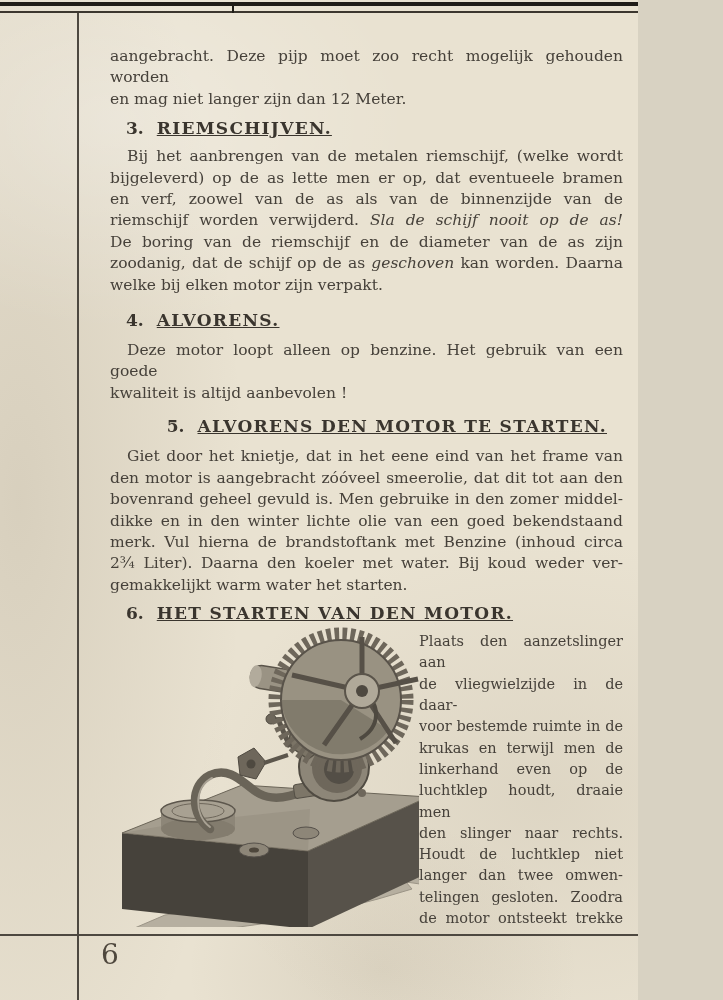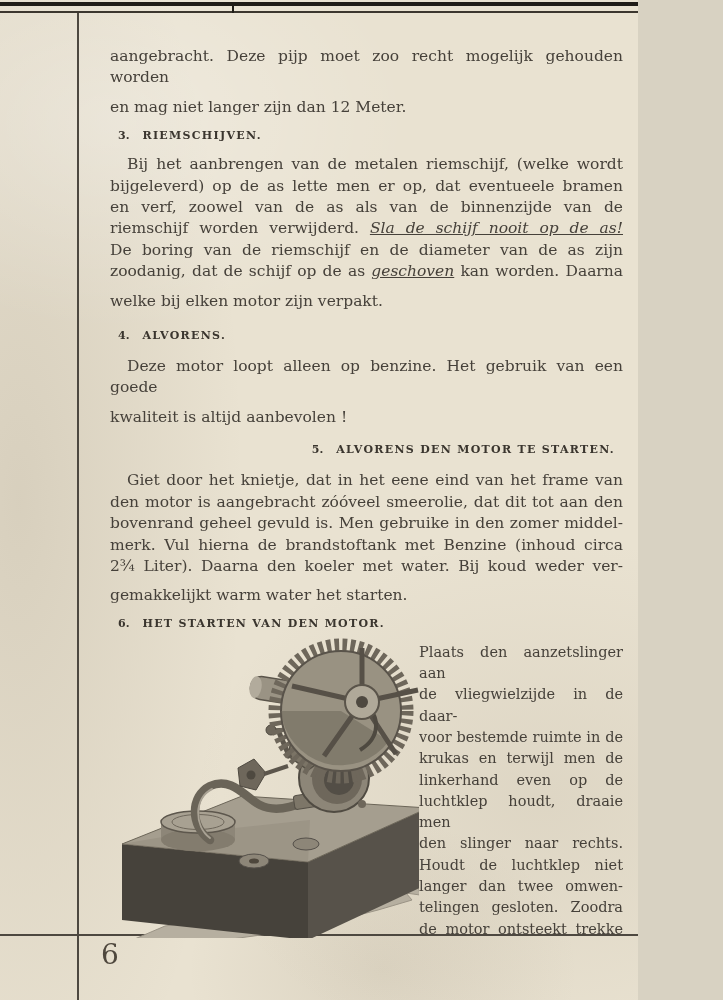--- a/index.html
+++ b/index.html
@@ -25,28 +25,29 @@
   .rule-left{left:77px;top:13px;width:2px;height:987px;background:#4d4840;}
   .rule-right{left:650px;top:24px;width:2px;height:976px;background:#4d4840;transform:skewX(.6deg);}
   .rule-bottom{left:0;top:934px;width:723px;height:2px;background:#4d4840;}
   .rule-tick{left:232px;top:2px;width:2px;height:11px;background:#201d18;}
 
   .content{
     position:absolute;left:110px;top:0;width:513px;padding-top:46px;
     font-size:15.5px;line-height:21.4px;
   }
   .tline{text-align:justify;text-align-last:justify;overflow:hidden;white-space:normal;}
-  .tline.last{text-align-last:left;margin-top:8px;}
+  .tline.last{text-align-last:left;}
   .para.indent .tline.first{text-indent:17px;}
-  .iu{font-style:italic;border-bottom:1px solid #46413a;padding-bottom:16px;text-decoration:underline;}
+  .iu{font-style:italic;border-bottom:1px solid #46413a;padding-bottom:16px;}
 
   .heading{
     display:block;font-weight:bold;color:#3a352e;
-    font-size:11px;line-height:22px;letter-spacing:1.3px;
-    margin:8px;
+    font-size:17px;line-height:22px;letter-spacing:1.3px;
+    margin:16px;
+    text-decoration:underline;
   }
   .heading .num{display:inline-block;margin-right:13px;letter-spacing:0;}
   .h3{margin-top:7px;margin-bottom:7px;}
   .h4{margin-top:13px;margin-bottom:9px;}
   .h5{margin-top:11px;margin-bottom:9px;text-align:right;}
   .h6{margin-top:6px;margin-bottom:3px;}
 
   .figure-row{display:flex;align-items:flex-start;}
   .figure{width:309px;height:300px;flex:0 0 309px;}
   .col{width:204px;font-size:14.5px;line-height:21.3px;padding-top:4px;}
@@ -96,20 +97,21 @@
         <div class="tline last">kwaliteit is altijd aanbevolen !</div>
       </div>
 
     <div class="heading h5">
       <span class="num">5.</span><span>ALVORENS DEN MOTOR TE STARTEN.</span>
     </div>
     <div class="para indent">
         <div class="tline first">Giet door het knietje, dat in het eene eind van het frame van</div>
         <div class="tline">den motor is aangebracht zóóveel smeerolie, dat dit tot aan den</div>
         <div class="tline">bovenrand geheel gevuld is. Men gebruike in den zomer middel-</div>
+        <div class="tline">dikke en in den winter lichte olie van een goed bekendstaand</div>
         <div class="tline">merk. Vul hierna de brandstoftank met Benzine (inhoud circa</div>
         <div class="tline">2¾ Liter). Daarna den koeler met water. Bij koud weder ver-</div>
         <div class="tline last">gemakkelijkt warm water het starten.</div>
       </div>
 
     <div class="heading h6">
       <span class="num">6.</span><span>HET STARTEN VAN DEN MOTOR.</span>
     </div>
 
     <div class="figure-row">

